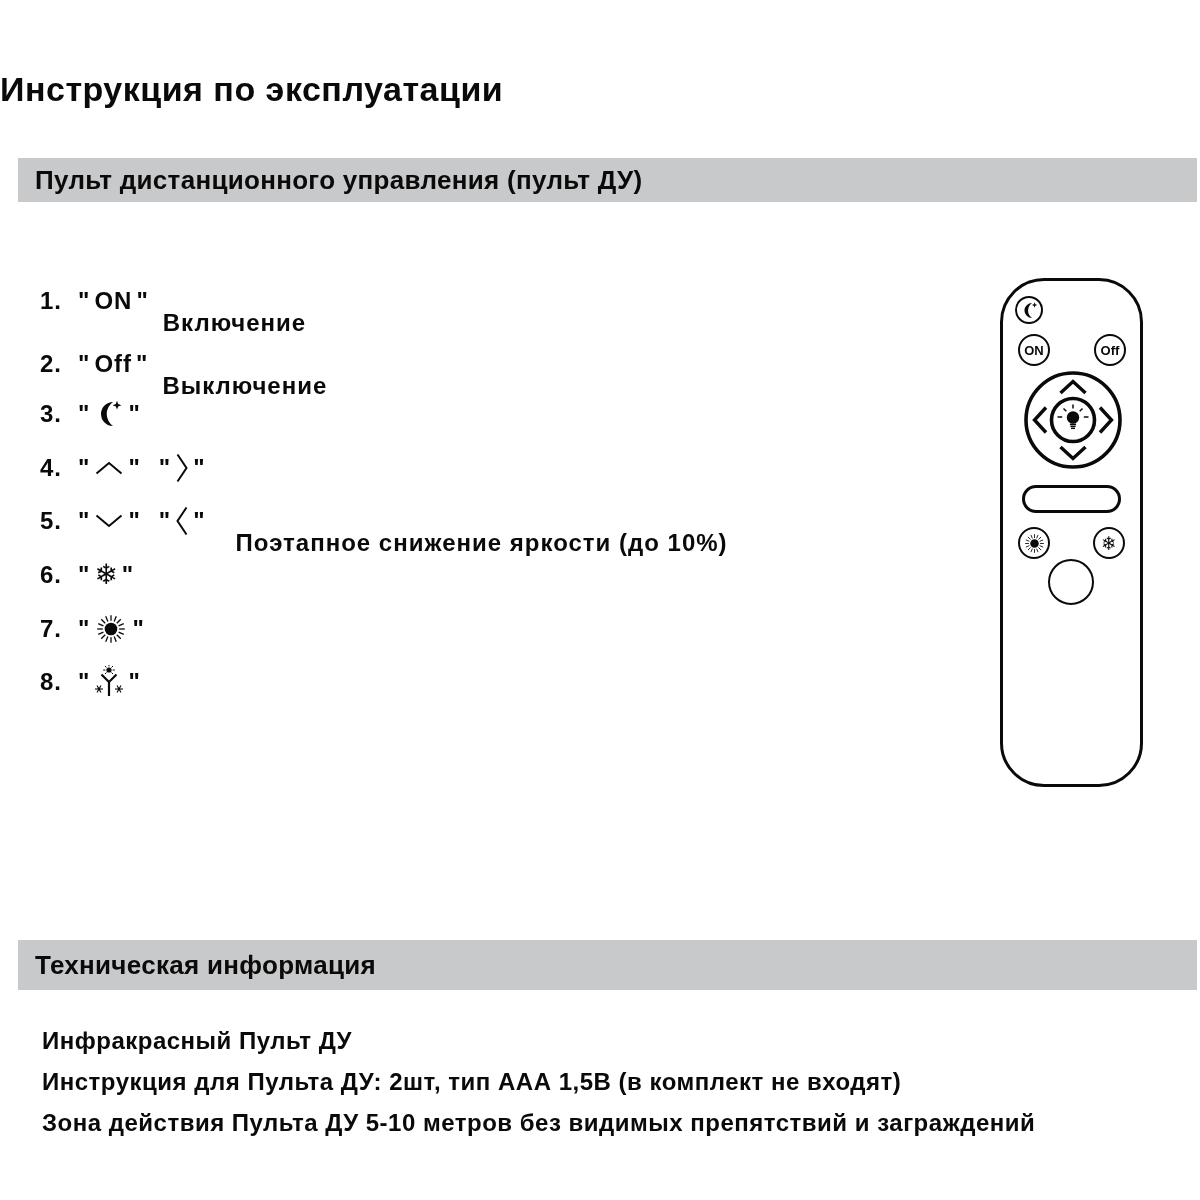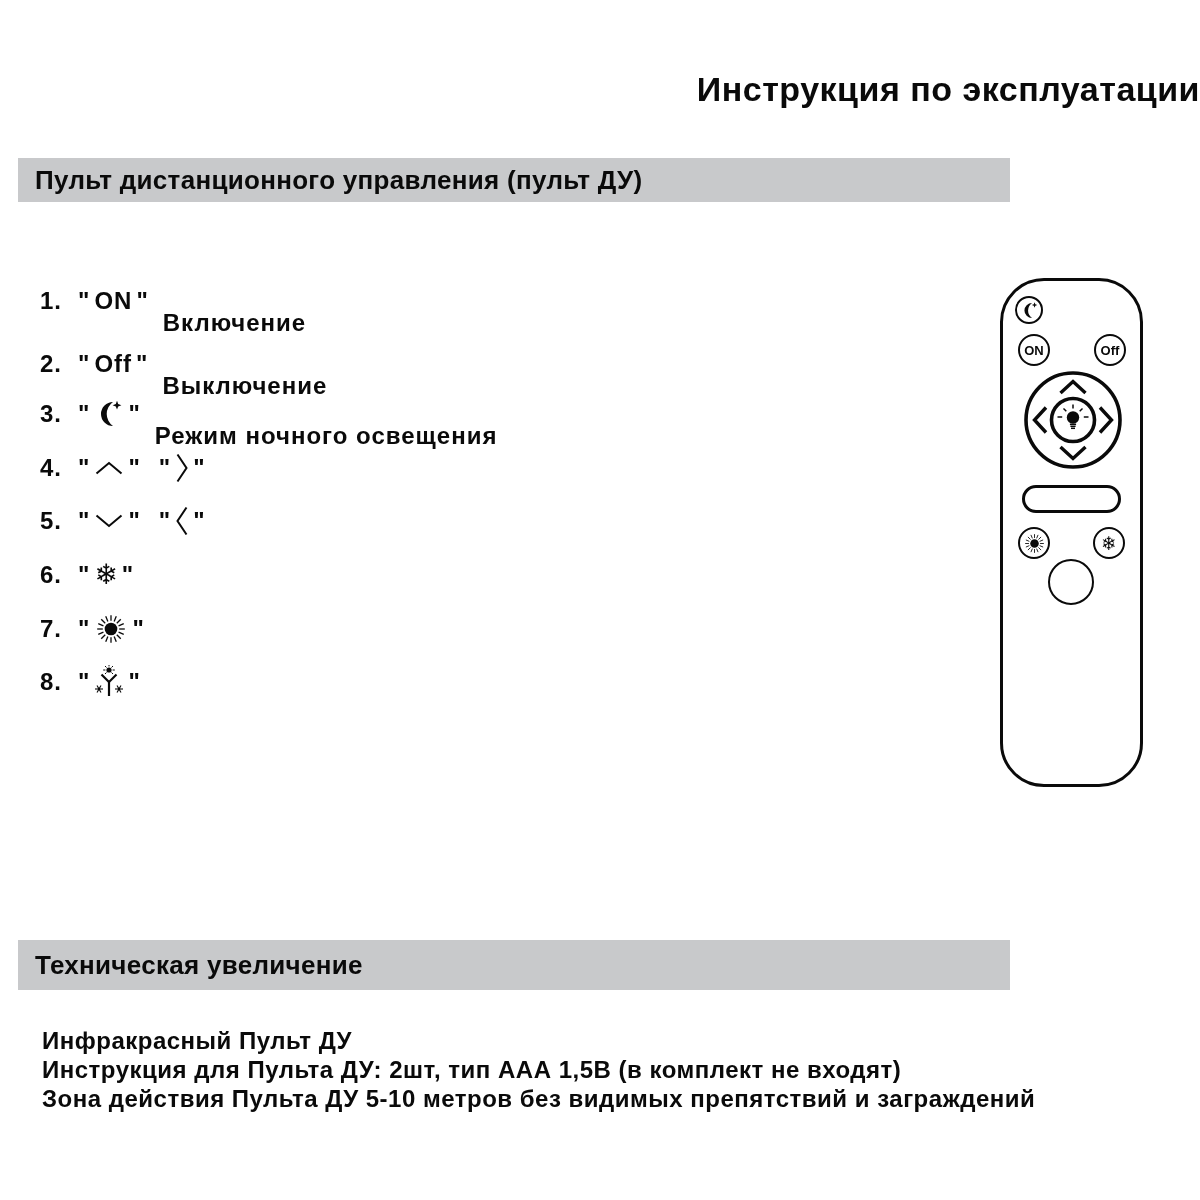--- a/index.html
+++ b/index.html
@@ -2,25 +2,25 @@
 <html><head>
 <meta charset="utf-8">
 <style>
   html,body{margin:0;padding:0;background:#ffffff;}
   body{width:1200px;height:1200px;position:relative;overflow:hidden;
        font-family:"Liberation Sans",sans-serif;font-weight:bold;color:#0a0a0a;}
   .stroke{stroke:#0a0a0a;fill:none;}
   svg{display:block;}
 
   
-  .page-title{position:absolute;top:70px;left:0;width:1200px;text-align:right;
+  .page-title{position:absolute;top:70px;left:0;width:1200px;text-align:left;
               font-size:34px;letter-spacing:0.5px;}
 
   
-  .section-bar{position:absolute;left:18px;width:992px;background:#c8c9cb;
+  .section-bar{position:absolute;left:18px;width:1179px;background:#c8c9cb;
                display:flex;align-items:center;box-sizing:border-box;padding-left:17px;
                font-size:26px;letter-spacing:0.3px;}
   #bar-remote{top:158px;height:44px;}
   #bar-tech{top:940px;height:50px;}
 
   
   .rc-list{position:absolute;left:40px;top:283px;width:920px;font-size:24px;letter-spacing:1px;}
   .row{display:flex;align-items:center;height:36px;}
   .row .num{width:26px;margin-right:8px;}
   .row .q{margin:0 4px;}
@@ -51,21 +51,21 @@
   #rc-dpad{position:absolute;left:20px;top:89px;width:100px;height:100px;}
   #rc-pill{position:absolute;left:19px;top:204px;width:99px;height:28px;
            border:3px solid #0a0a0a;border-radius:14px;box-sizing:border-box;}
   #rc-warm{left:15px;top:246px;width:32px;height:32px;}
   #rc-cold{left:90px;top:246px;width:32px;height:32px;}
   #rc-cold .snowg{font-family:"DejaVu Sans",sans-serif;font-size:19px;line-height:19px;}
   #rc-round{left:45px;top:278px;width:46px;height:46px;}
 
   
   .tech{position:absolute;left:42px;top:1026px;display:flex;flex-direction:column;
-        font-size:24px;letter-spacing:0.5px;line-height:29px;}
+        row-gap:12px;font-size:24px;letter-spacing:0.5px;line-height:29px;}
   .tech div{white-space:nowrap;}
   .defs-holder{position:absolute;width:0;height:0;overflow:hidden;}
 </style>
 </head>
 <body>
 
 <div class="defs-holder">
 <svg width="0" height="0">
   <defs>
     <symbol id="sym-moon" viewBox="0 0 30 30">
@@ -123,21 +123,20 @@
 
   <div class="row r3">
     <span class="num">3.</span>
     <span class="q">"</span>
     <span>
       <svg width="30" height="30">
           <use href="#sym-moon"></use>
         </svg>
     </span>
     <span class="q">"</span>
-    <span class="lbl">Режим ночного освещения</span>
   </div>
 
   <div class="row r4">
     <span class="num">4.</span>
     <span class="icon-group">
       <span class="q">"</span>
       <span>
         <svg width="30" height="16" viewBox="0 0 30 16">
             <polyline class="stroke" stroke-width="2" points="2.5,13.5 15,3 27.5,13.5"></polyline>
           </svg>
@@ -168,20 +167,21 @@
     </span>
     <span class="icon-group">
       <span class="q">"</span>
       <span>
         <svg width="14" height="32" viewBox="0 0 14 32">
             <polyline class="stroke" stroke-width="2" points="11.5,2.5 2.5,16 11.5,29.5"></polyline>
           </svg>
       </span>
       <span class="q">"</span>
     </span>
+    <span class="lbl wide-lbl">Поэтапное снижение яркости (до 10%)</span>
   </div>
 
   <div class="row r6">
     <span class="num">6.</span>
     <span class="q">"</span>
     <span class="snow-glyph">❄</span>
     <span class="q">"</span>
   </div>
 
   <div class="row r7">
@@ -286,20 +286,20 @@
   </div>
 
   <div class="rc-btn" id="rc-cold">
     <span class="snowg">❄</span>
   </div>
 
   <div class="rc-btn" id="rc-round"></div>
 </div>
 
 <div class="section-bar" id="bar-tech">
-  <span>Техническая увеличение</span>
+  <span>Техническая информация</span>
 </div>
 
 <div class="tech">
   <div>Инфракрасный Пульт ДУ</div>
   <div>Инструкция для Пульта ДУ: 2шт, тип ААА 1,5В (в комплект не входят)</div>
   <div>Зона действия Пульта ДУ 5-10 метров без видимых препятствий и заграждений</div>
 </div>
 
 </body></html>

